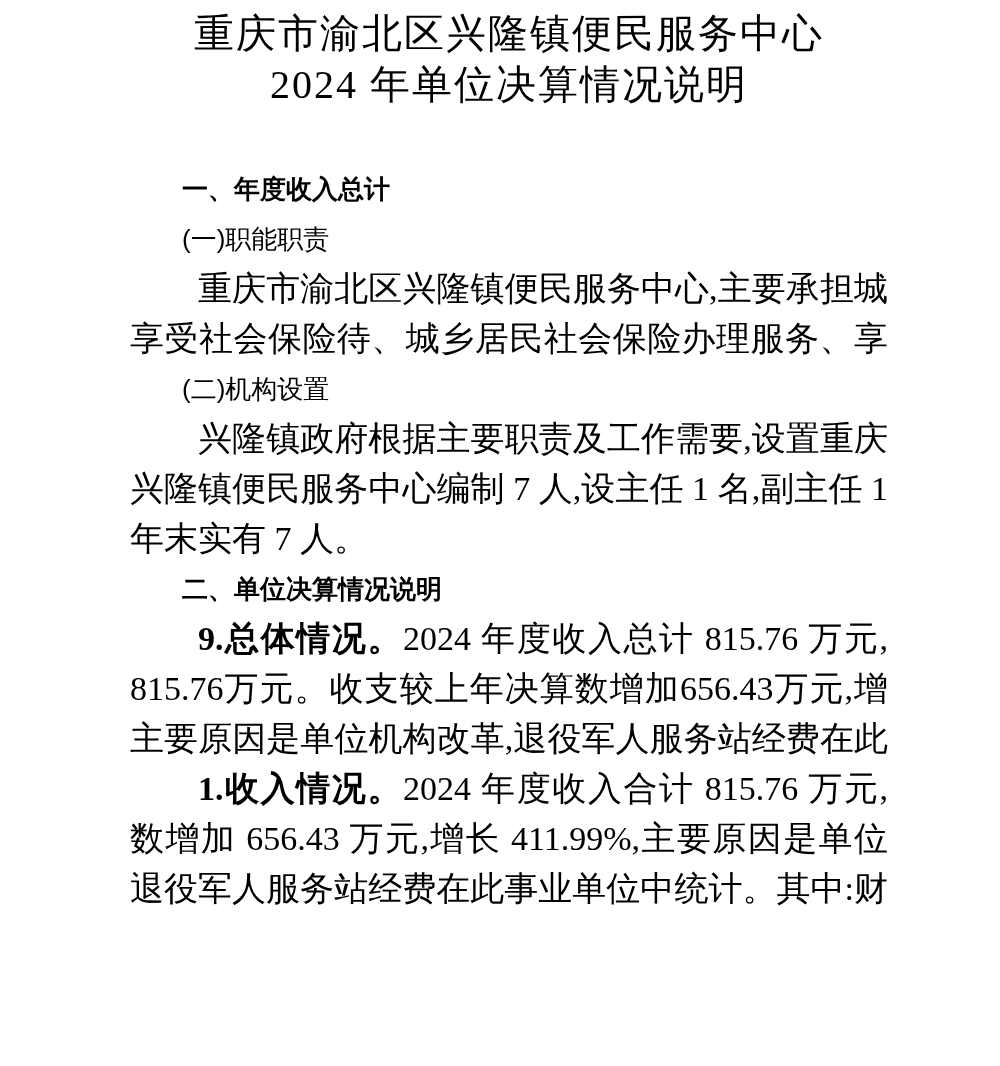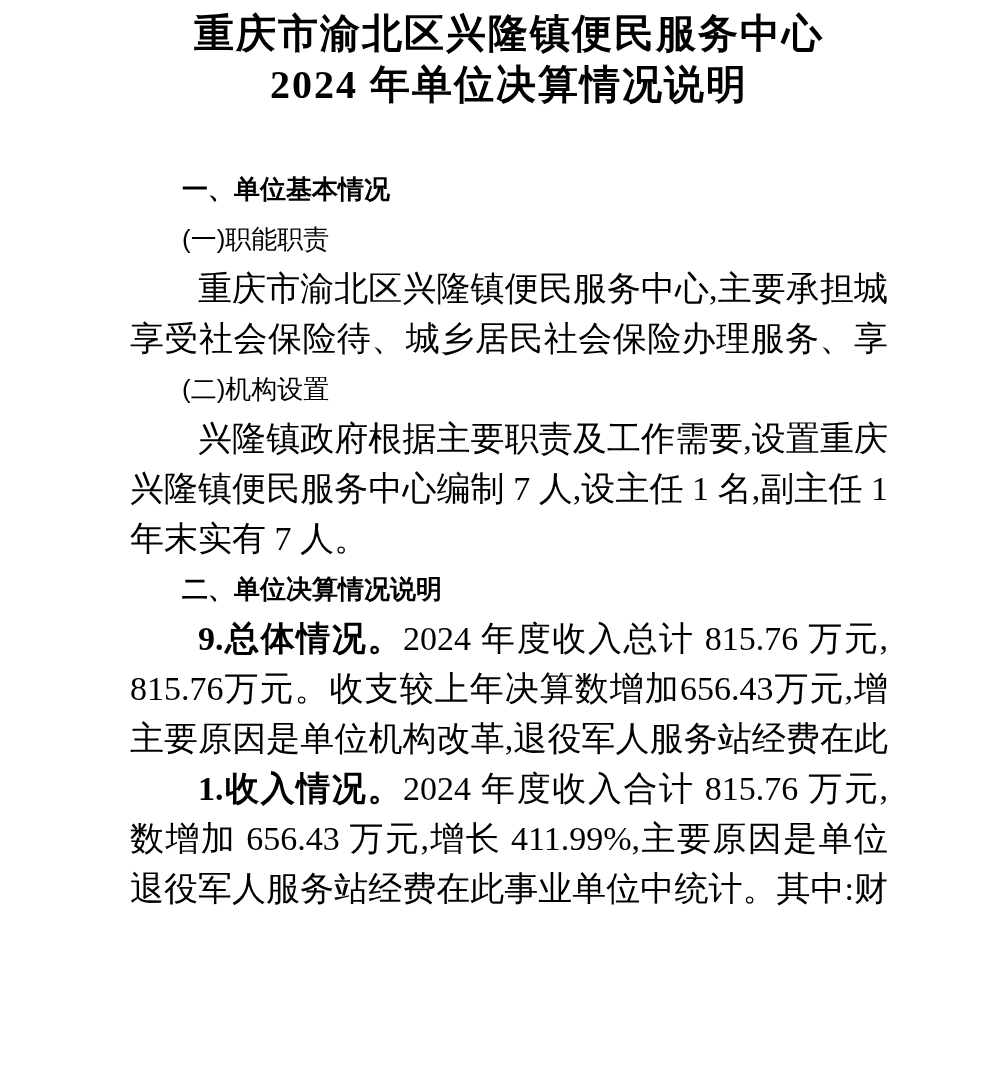--- a/index.html
+++ b/index.html
@@ -14,21 +14,21 @@
     overflow: hidden;
   }
   .doc {
     box-sizing: border-box;
     width: 1000px;
     height: 1066px;
     padding: 8px 112px 0 130px;
   }
   .title {
     font-family: "Liberation Serif", serif;
-    font-weight: bold;
+    font-weight: normal;
     text-align: center;
     font-size: 40px;
     line-height: 51px;
     letter-spacing: 2px;
   }
   .content {
     margin-top: 54px;
   }
   .line {
     height: 50px;
@@ -65,21 +65,21 @@
 </style>
 </head>
 <body>
 
 <div class="doc">
   <header class="title">
     <div>重庆市渝北区兴隆镇便民服务中心</div>
     <div>2024 年单位决算情况说明</div>
   </header>
   <main class="content">
-      <div class="line h1 indent"><b>一、单位基本情况</b></div>
+      <div class="line h1 indent"><b>一、年度收入总计</b></div>
       <div class="line h2 indent"><span>(一)职能职责</span></div>
       <div class="line p indent fill"><span>重庆市渝北区兴隆镇便民服务中心,主要承担城乡劳动者</span></div>
       <div class="line p fill"><span>享受社会保险待、城乡居民社会保险办理服务、享受社会保险待</span></div>
       <div class="line h2 indent"><span>(二)机构设置</span></div>
       <div class="line p indent fill"><span>兴隆镇政府根据主要职责及工作需要,设置重庆市渝北区</span></div>
       <div class="line p fill"><span>兴隆镇便民服务中心编制 7 人,设主任 1 名,副主任 1 名,24</span></div>
       <div class="line p"><span>年末实有 7 人。</span></div>
       <div class="line h1 indent"><b>二、单位决算情况说明</b></div>
       <div class="line p indent fill"><b>9.总体情况。</b><span>2024 年度收入总计 815.76 万元,支出总计</span></div>
       <div class="line p fill"><span>815.76万元。收支较上年决算数增加656.43万元,增长411.99%,</span></div>

